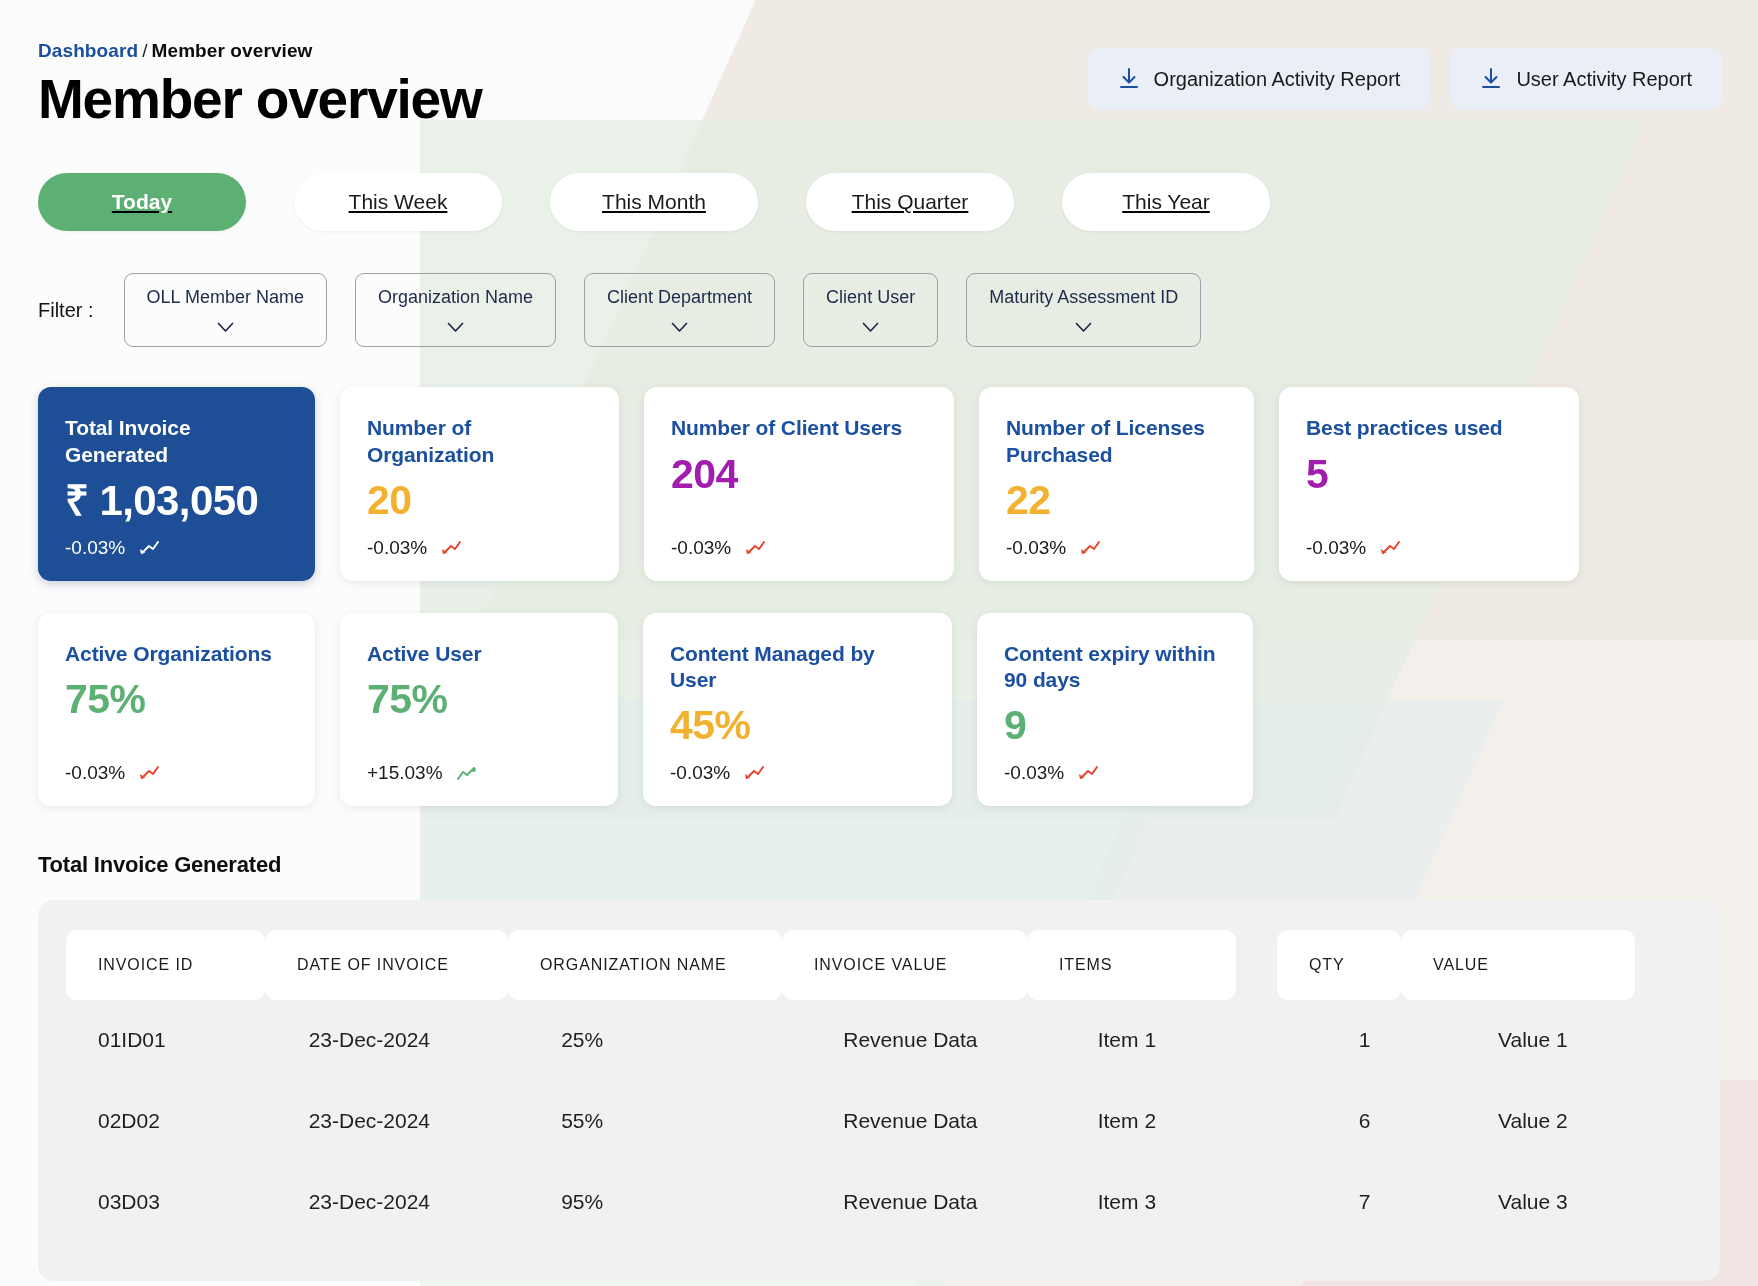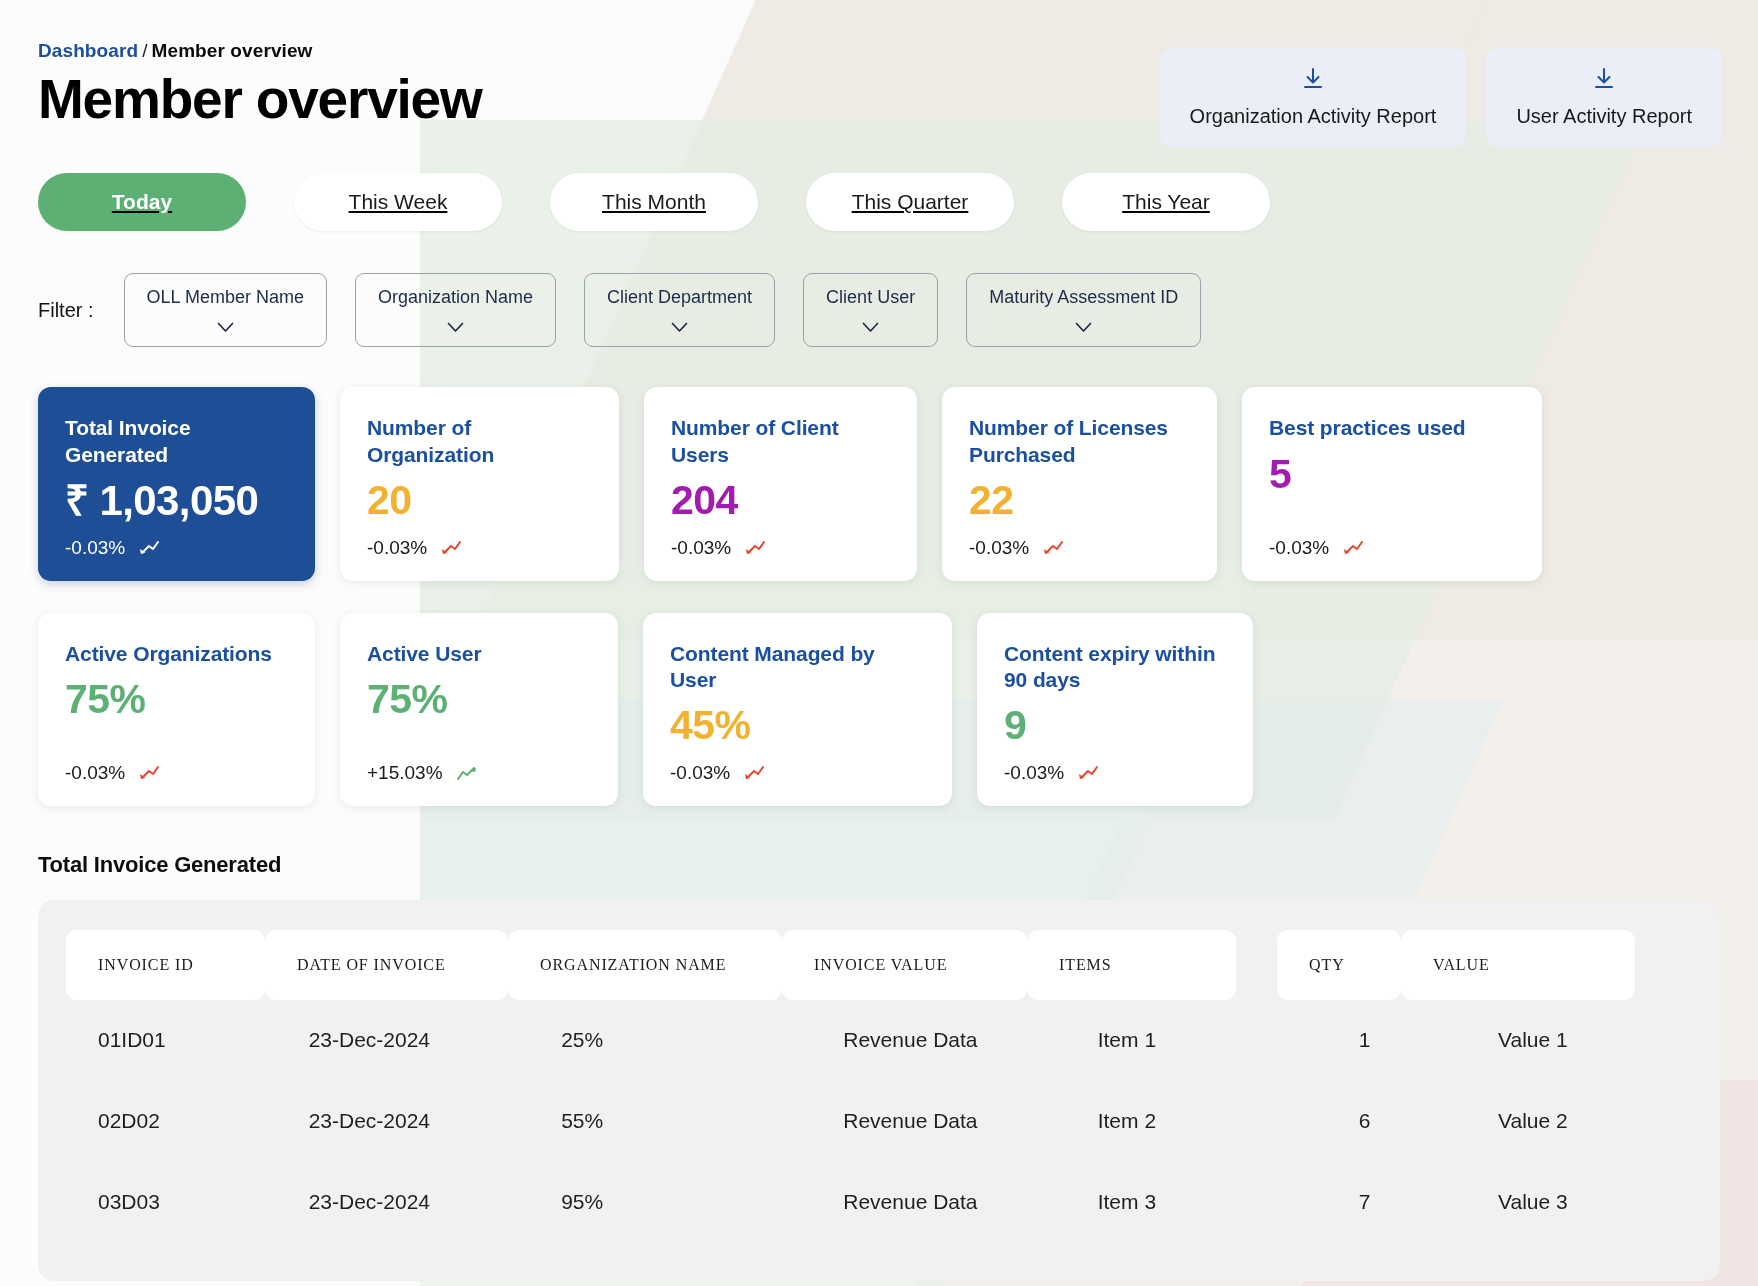--- a/index.html
+++ b/index.html
@@ -102,21 +102,20 @@
     display: flex; align-items: center; gap: 14px;
     background: #e9eef7;
     border: none;
     border-radius: 12px;
     padding: 19px 30px;
     font-size: 20px;
     color: #1a1a1a;
     font-family: "Liberation Sans", sans-serif;
     cursor: pointer;
     white-space: nowrap;
-    flex-direction: column;
   }
   .dl-icon { width: 22px; height: 24px; flex: 0 0 auto; }
 
   
   .tabs { display: flex; gap: 48px; margin-top: 44px; text-decoration: underline; }
   .tab {
     min-width: 208px;
     text-align: center;
     padding: 17px 30px;
     border-radius: 999px;
@@ -186,40 +185,40 @@
     margin-top: auto;
     padding-top: 14px;
     display: flex; align-items: center; gap: 13px;
     font-size: 19px;
     color: #1a1a1a;
   }
   .kpi-card.primary .kpi-delta { color: #ffffff; }
   .trend { width: 22px; height: 16px; flex: 0 0 auto; }
 
   
-  .w1 { width: 277px; } .w2 { width: 279px; } .w3 { width: 273px; }
+  .w1 { width: 277px; } .w2 { width: 279px; } .w3 { width: 310px; }
   .w4 { width: 275px; } .w5 { width: 300px; }
   
   .r2w1 { width: 277px; } .r2w2 { width: 278px; } .r2w3 { width: 309px; } .r2w4 { width: 276px; }
 
   
   .table-caption {
     margin-top: 46px;
     font-size: 22px;
     font-weight: 700;
     color: #0d0d0d;
     letter-spacing: -.2px;
   }
   .table-wrap {
     margin-top: 22px;
     background: #f1f1f1;
     border-radius: 16px;
     padding: 30px 28px 38px 28px;
   }
-  .t-head { display: flex; gap: 0; font-family: Liberation Serif, serif; }
+  .t-head { display: flex; gap: 0; }
   .t-head .th {
     background: #ffffff;
     border-radius: 11px;
     height: 70px;
     display: flex; align-items: center;
     padding: 0 32px;
     font-size: 16px;
     letter-spacing: .9px;
     color: #1a1a1a;
     text-transform: uppercase;

